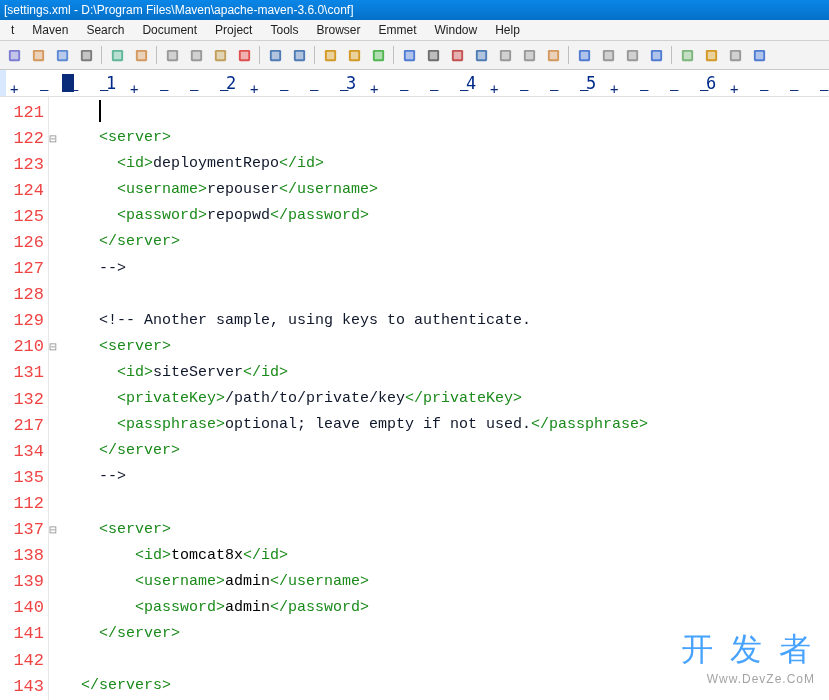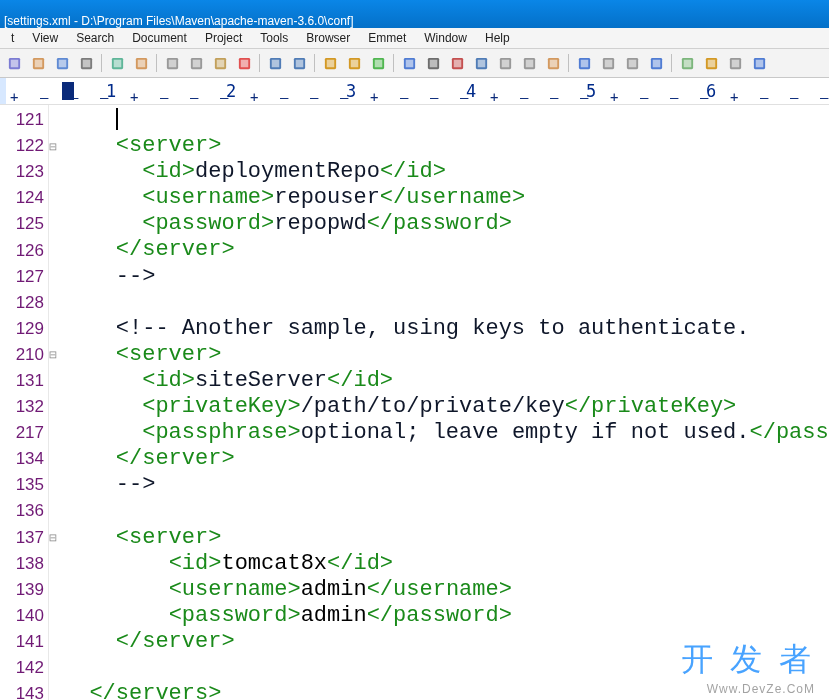--- a/index.html
+++ b/index.html
@@ -1,55 +1,55 @@
 <!DOCTYPE html>
 <html><head>
 <meta charset="utf-8">
 <style>
   html,body{margin:0;padding:0;font-family:"Segoe UI",Tahoma,sans-serif;font-size:13px;background:#fff;color:#000;overflow:hidden}
   .window{width:829px;height:700px;display:flex;flex-direction:column;background:#fff}
-  .titlebar{height:28px;background:linear-gradient(#0a86e7,#0470c8);color:#fff;font-size:12px;display:flex;align-items:flex-end;padding:0 4px}
+  .titlebar{height:20px;background:linear-gradient(#0a86e7,#0470c8);color:#fff;font-size:12px;display:flex;align-items:center;padding:0 4px}
   .menubar{height:20px;background:#f5f5f5;border-bottom:1px solid #d0d0d0;display:flex;align-items:center;padding:0 2px;font-size:12px;color:#222}
   .menubar span{padding:1px 9px;cursor:default}
   .toolbar{height:26px;background:#f3f3f3;border-bottom:1px solid #c8c8c8;display:flex;align-items:center;padding:1px 2px;gap:0}
   .tb-btn{width:20px;height:20px;margin:0 1px;display:flex;align-items:center;justify-content:center;border:1px solid transparent;border-radius:2px}
   .tb-sep{width:1px;height:18px;background:#c0c0c0;margin:0 3px}
   .tb-btn svg{width:15px;height:15px}
   .ruler{height:26px;background:#fff;border-bottom:1px solid #e0e0e0;position:relative;font-family:Consolas,monospace;font-size:14px;color:#002a8a;overflow:hidden}
   .ruler-blue{position:absolute;left:0;top:0;width:6px;height:100%;background:#d7e8ff}
   .ruler-caret{position:absolute;left:62px;top:4px;width:12px;height:18px;background:#0a2a7a}
   .ruler-track{position:absolute;left:6px;right:0;top:0;height:100%}
   .ruler-num{position:absolute;top:3px;font-size:17px;font-weight:500;font-family:Consolas,monospace}
   .ruler-dash{position:absolute;top:11px;font-family:monospace;color:#0a2a7a}
   .editor{flex:1;display:flex;overflow:hidden;position:relative}
   .gutter{width:48px;background:#fff;border-right:1px solid #e8e8e8;padding-top:2px}
-  .gutter-line{height:26.1px;display:flex;align-items:center;justify-content:flex-end;padding-right:4px;font-family:Liberation Sans, sans-serif;font-size:17px;color:#701a75}
+  .gutter-line{height:26.1px;display:flex;align-items:center;justify-content:flex-end;padding-right:4px;font-family:Liberation Mono, monospace;font-size:17px;color:#ef4444}
   .fold{position:absolute;left:48px;top:0;width:10px;padding-top:2px}
   .fold-box{height:26.1px;display:flex;align-items:center;justify-content:center;font-size:10px;color:#888}
-  .code{flex:1;padding-top:2px;padding-left:14px;font-family:Consolas,"Courier New",monospace;font-size:22px;white-space:pre;overflow:hidden}
+  .code{flex:1;padding-top:2px;padding-left:14px;font-family:Consolas,"Courier New",monospace;font-size:15px;white-space:pre;overflow:hidden}
   .code-line{height:26.1px;line-height:26.1px}
   .xml-tag{color:#1a8a1a}
   .xml-comment{color:#0f172a}
   .xml-text{color:#000000}
   .cursor{display:inline-block;width:2px;height:22px;background:#000;vertical-align:middle}
-  .watermark{position:absolute;right:14px;bottom:4px;text-align:right;pointer-events:none}
+  .watermark{position:absolute;right:14px;bottom:14px;text-align:right;pointer-events:none}
   .watermark .wm-big{font-size:32px;color:#2993ff;font-weight:400;letter-spacing:4px;opacity:.85}
   .watermark .wm-sub{font-size:12px;color:#666;opacity:.6;letter-spacing:1px}
 </style>
 </head>
 <body>
 <div class="window">
 
   <div class="titlebar">
     <span>[settings.xml - D:\Program Files\Maven\apache-maven-3.6.0\conf]</span>
   </div>
 
   <div class="menubar" id="menubar">
       <span>t</span>
-      <span>View</span>
+      <span>Maven</span>
       <span>Search</span>
       <span>Document</span>
       <span>Project</span>
       <span>Tools</span>
       <span>Browser</span>
       <span>Emmet</span>
       <span>Window</span>
       <span>Help</span>
     </div>
 
@@ -294,21 +294,21 @@
         <div class="gutter-line">126</div>
         <div class="gutter-line">127</div>
         <div class="gutter-line">128</div>
         <div class="gutter-line">129</div>
         <div class="gutter-line">210</div>
         <div class="gutter-line">131</div>
         <div class="gutter-line">132</div>
         <div class="gutter-line">217</div>
         <div class="gutter-line">134</div>
         <div class="gutter-line">135</div>
-        <div class="gutter-line">136</div>
+        <div class="gutter-line">112</div>
         <div class="gutter-line">137</div>
         <div class="gutter-line">138</div>
         <div class="gutter-line">139</div>
         <div class="gutter-line">140</div>
         <div class="gutter-line">141</div>
         <div class="gutter-line">142</div>
         <div class="gutter-line">143</div>
       </div>
     <div class="fold" id="fold">
         <div class="fold-box"></div>

